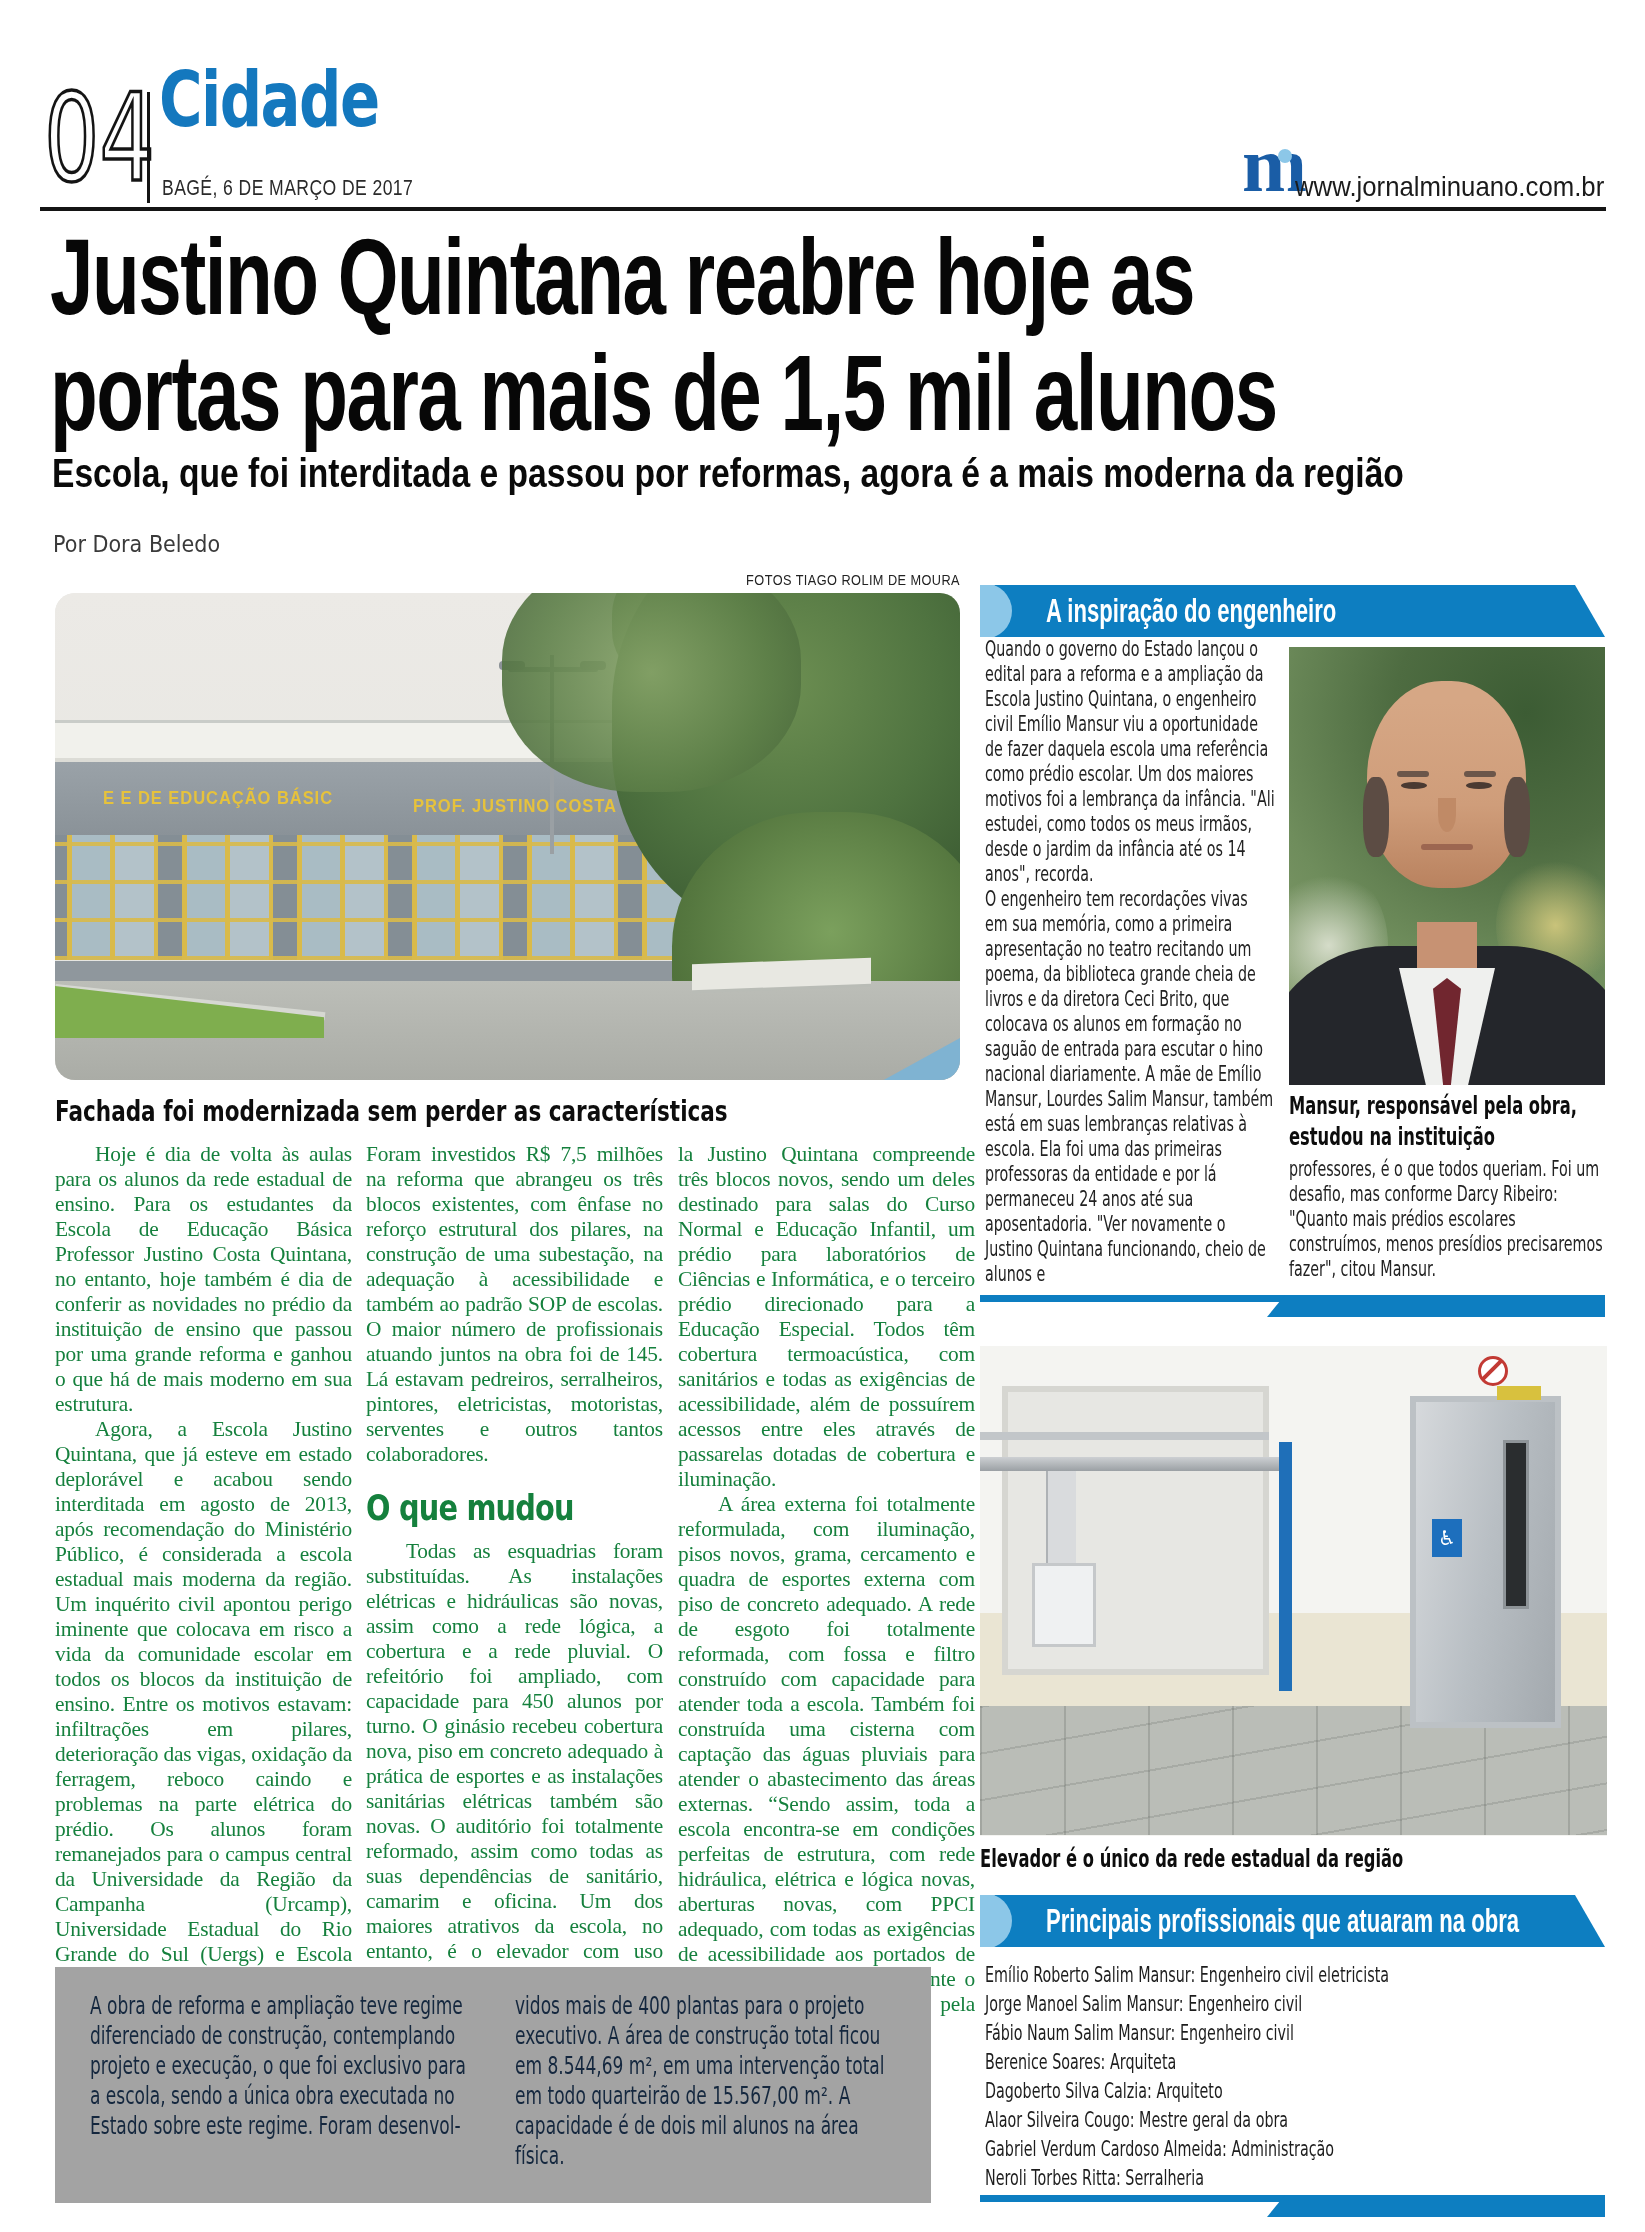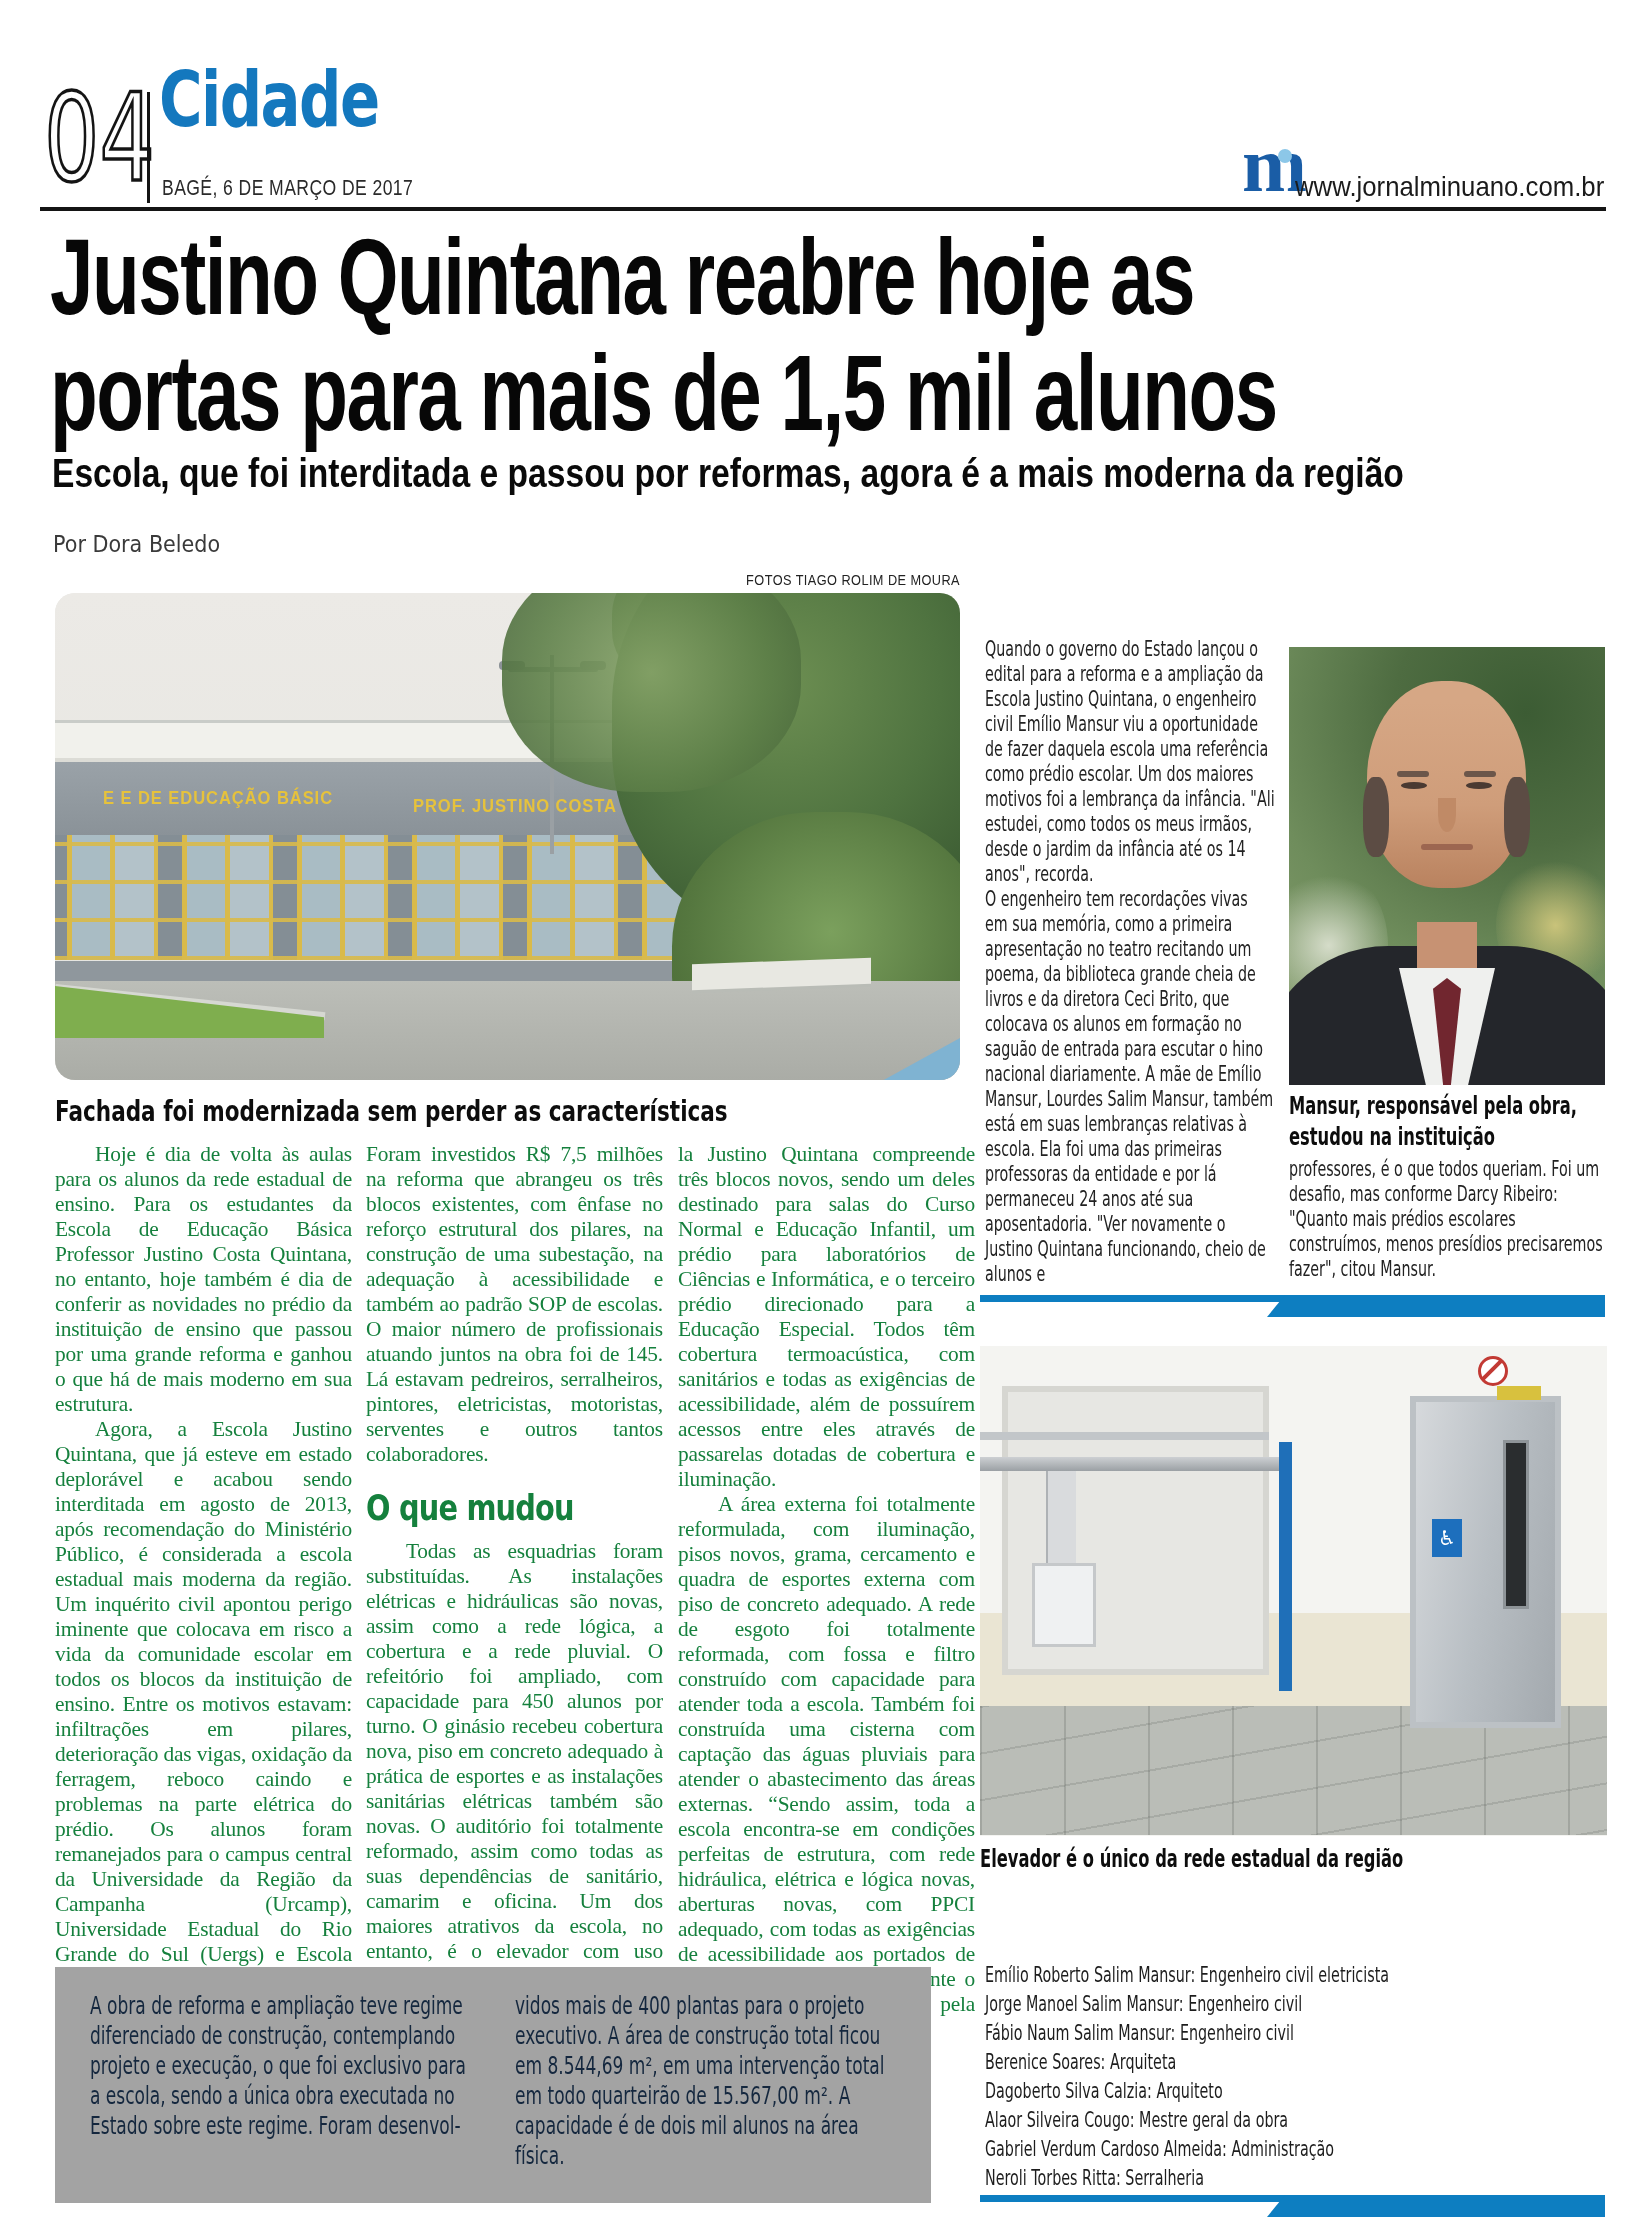--- a/index.html
+++ b/index.html
@@ -245,20 +245,23 @@
   <div class="abs col col3">
     <p>la Justino Quintana compreende três blocos novos, sendo um deles destinado para salas do Curso Normal e Educação Infantil, um prédio para laboratórios de Ciências e Informática, e o terceiro prédio direcionado para a Educação Especial. Todos têm cobertura termoacústica, com sanitários e todas as exigências de acessibilidade, além de possuírem acessos entre eles através de passarelas dotadas de cobertura e iluminação.</p>
     <p class="indent">A área externa foi totalmente reformulada, com iluminação, pisos novos, grama, cercamento e quadra de esportes externa com piso de concreto adequado. A rede de esgoto foi totalmente reformada, com fossa e filtro construído com capacidade para atender toda a escola. Também foi construída uma cisterna com captação das águas pluviais para atender o abastecimento das áreas externas. “Sendo assim, toda a escola encontra-se em condições perfeitas de estrutura, com rede hidráulica, elétrica e lógica novas, aberturas novas, com PPCI adequado, com todas as exigências de acessibilidade aos portados de necessidades especiais”, garante o engenheiro civil responsável pela obra, Emílio Mansur.</p>
   </div>
 
   <div class="abs infobox">
     <div class="txt left">A obra de reforma e ampliação teve regime diferenciado de construção, contemplando projeto e execução, o que foi exclusivo para a escola, sendo a única obra executada no Estado sobre este regime. Foram desenvol-</div>
     <div class="txt right">vidos mais de 400 plantas para o projeto executivo. A área de construção total ficou em 8.544,69 m², em uma intervenção total em todo quarteirão de 15.567,00 m². A capacidade é de dois mil alunos na área física.</div>
   </div>
 
+  <div class="abs banner banner1">
+    <span class="bt">A inspiração do engenheiro</span>
+  </div>
   <div class="abs side-txt side-col1">
     <p>Quando o governo do Estado lançou o edital para a reforma e a ampliação da Escola Justino Quintana, o engenheiro civil Emílio Mansur viu a oportunidade de fazer daquela escola uma referência como prédio escolar. Um dos maiores motivos foi a lembrança da infância. "Ali estudei, como todos os meus irmãos, desde o jardim da infância até os 14 anos", recorda.</p>
     <p>O engenheiro tem recordações vivas em sua memória, como a primeira apresentação no teatro recitando um poema, da biblioteca grande cheia de livros e da diretora Ceci Brito, que colocava os alunos em formação no saguão de entrada para escutar o hino nacional diariamente. A mãe de Emílio Mansur, Lourdes Salim Mansur, também está em suas lembranças relativas à escola. Ela foi uma das primeiras professoras da entidade e por lá permaneceu 24 anos até sua aposentadoria. "Ver novamente o Justino Quintana funcionando, cheio de alunos e</p>
   </div>
 
   <div class="abs mansur-photo">
     <div class="ms-light"></div>
     <div class="ms-light2"></div>
     <div class="ms-suit"></div>
     <div class="ms-shirt"></div>
@@ -295,20 +298,23 @@
     <div class="el-pipe-blue"></div>
     <div class="el-nosmoke"></div>
     <div class="el-door">
       <div class="el-closer"></div>
       <div class="el-door-window"></div>
       <div class="el-door-sign">♿</div>
     </div>
   </div>
   <div class="abs side-caption elev-caption">Elevador é o único da rede estadual da região</div>
 
+  <div class="abs banner banner2">
+    <span class="bt">Principais profissionais que atuaram na obra</span>
+  </div>
   <div class="abs prof-list">
     <div>Emílio Roberto Salim Mansur: Engenheiro civil eletricista</div>
     <div>Jorge Manoel Salim Mansur: Engenheiro civil</div>
     <div>Fábio Naum Salim Mansur: Engenheiro civil</div>
     <div>Berenice Soares: Arquiteta</div>
     <div>Dagoberto Silva Calzia: Arquiteto</div>
     <div>Alaor Silveira Cougo: Mestre geral da obra</div>
     <div>Gabriel Verdum Cardoso Almeida: Administração</div>
     <div>Neroli Torbes Ritta: Serralheria</div>
   </div>

